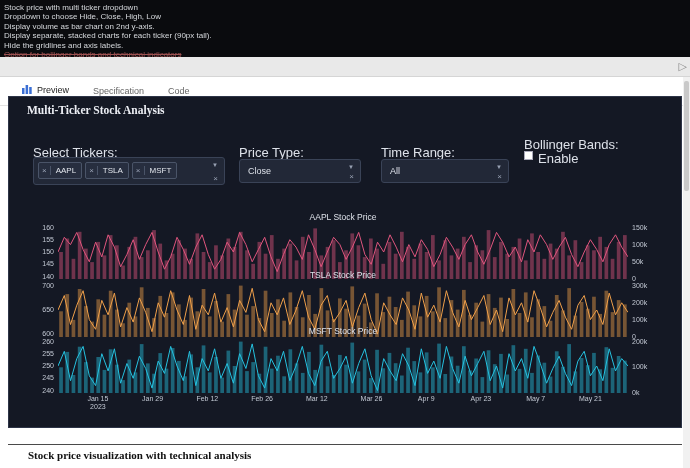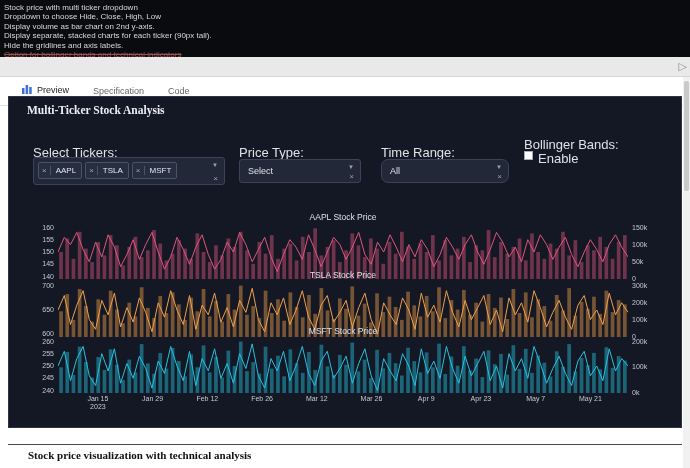--- a/index.html
+++ b/index.html
@@ -111,27 +111,27 @@
             <span class="x">×</span>
             <span class="t">MSFT</span>
           </div>
         </div>
       <div class="dd-caret">▼</div>
       <div class="dd-clear">×</div>
     </div>
 
     <div class="ctl-label" style="left:230px;top:48px;">Price Type:</div>
     <div class="dropdown" style="left:230px;top:62px;width:122px;height:24px;">
-      <div class="dd-value">Select</div>
+      <div class="dd-value">Close</div>
       <div class="dd-caret">▼</div>
       <div class="dd-clear">×</div>
     </div>
 
     <div class="ctl-label" style="left:372px;top:48px;">Time Range:</div>
-    <div class="dropdown" style="left:372px;top:62px;width:128px;height:24px;border-radius:7px;">
+    <div class="dropdown" style="left:372px;top:62px;width:128px;height:24px;">
       <div class="dd-value">All</div>
       <div class="dd-caret">▼</div>
       <div class="dd-clear">×</div>
     </div>
 
     <div class="ctl-label" style="left:515px;top:40px;">Bollinger Bands:</div>
     <div class="checkbox" style="left:515px;top:54px;"></div>
     <div class="ctl-label" style="left:529px;top:54px;">Enable</div>
 
     <div class="charts-layer">

